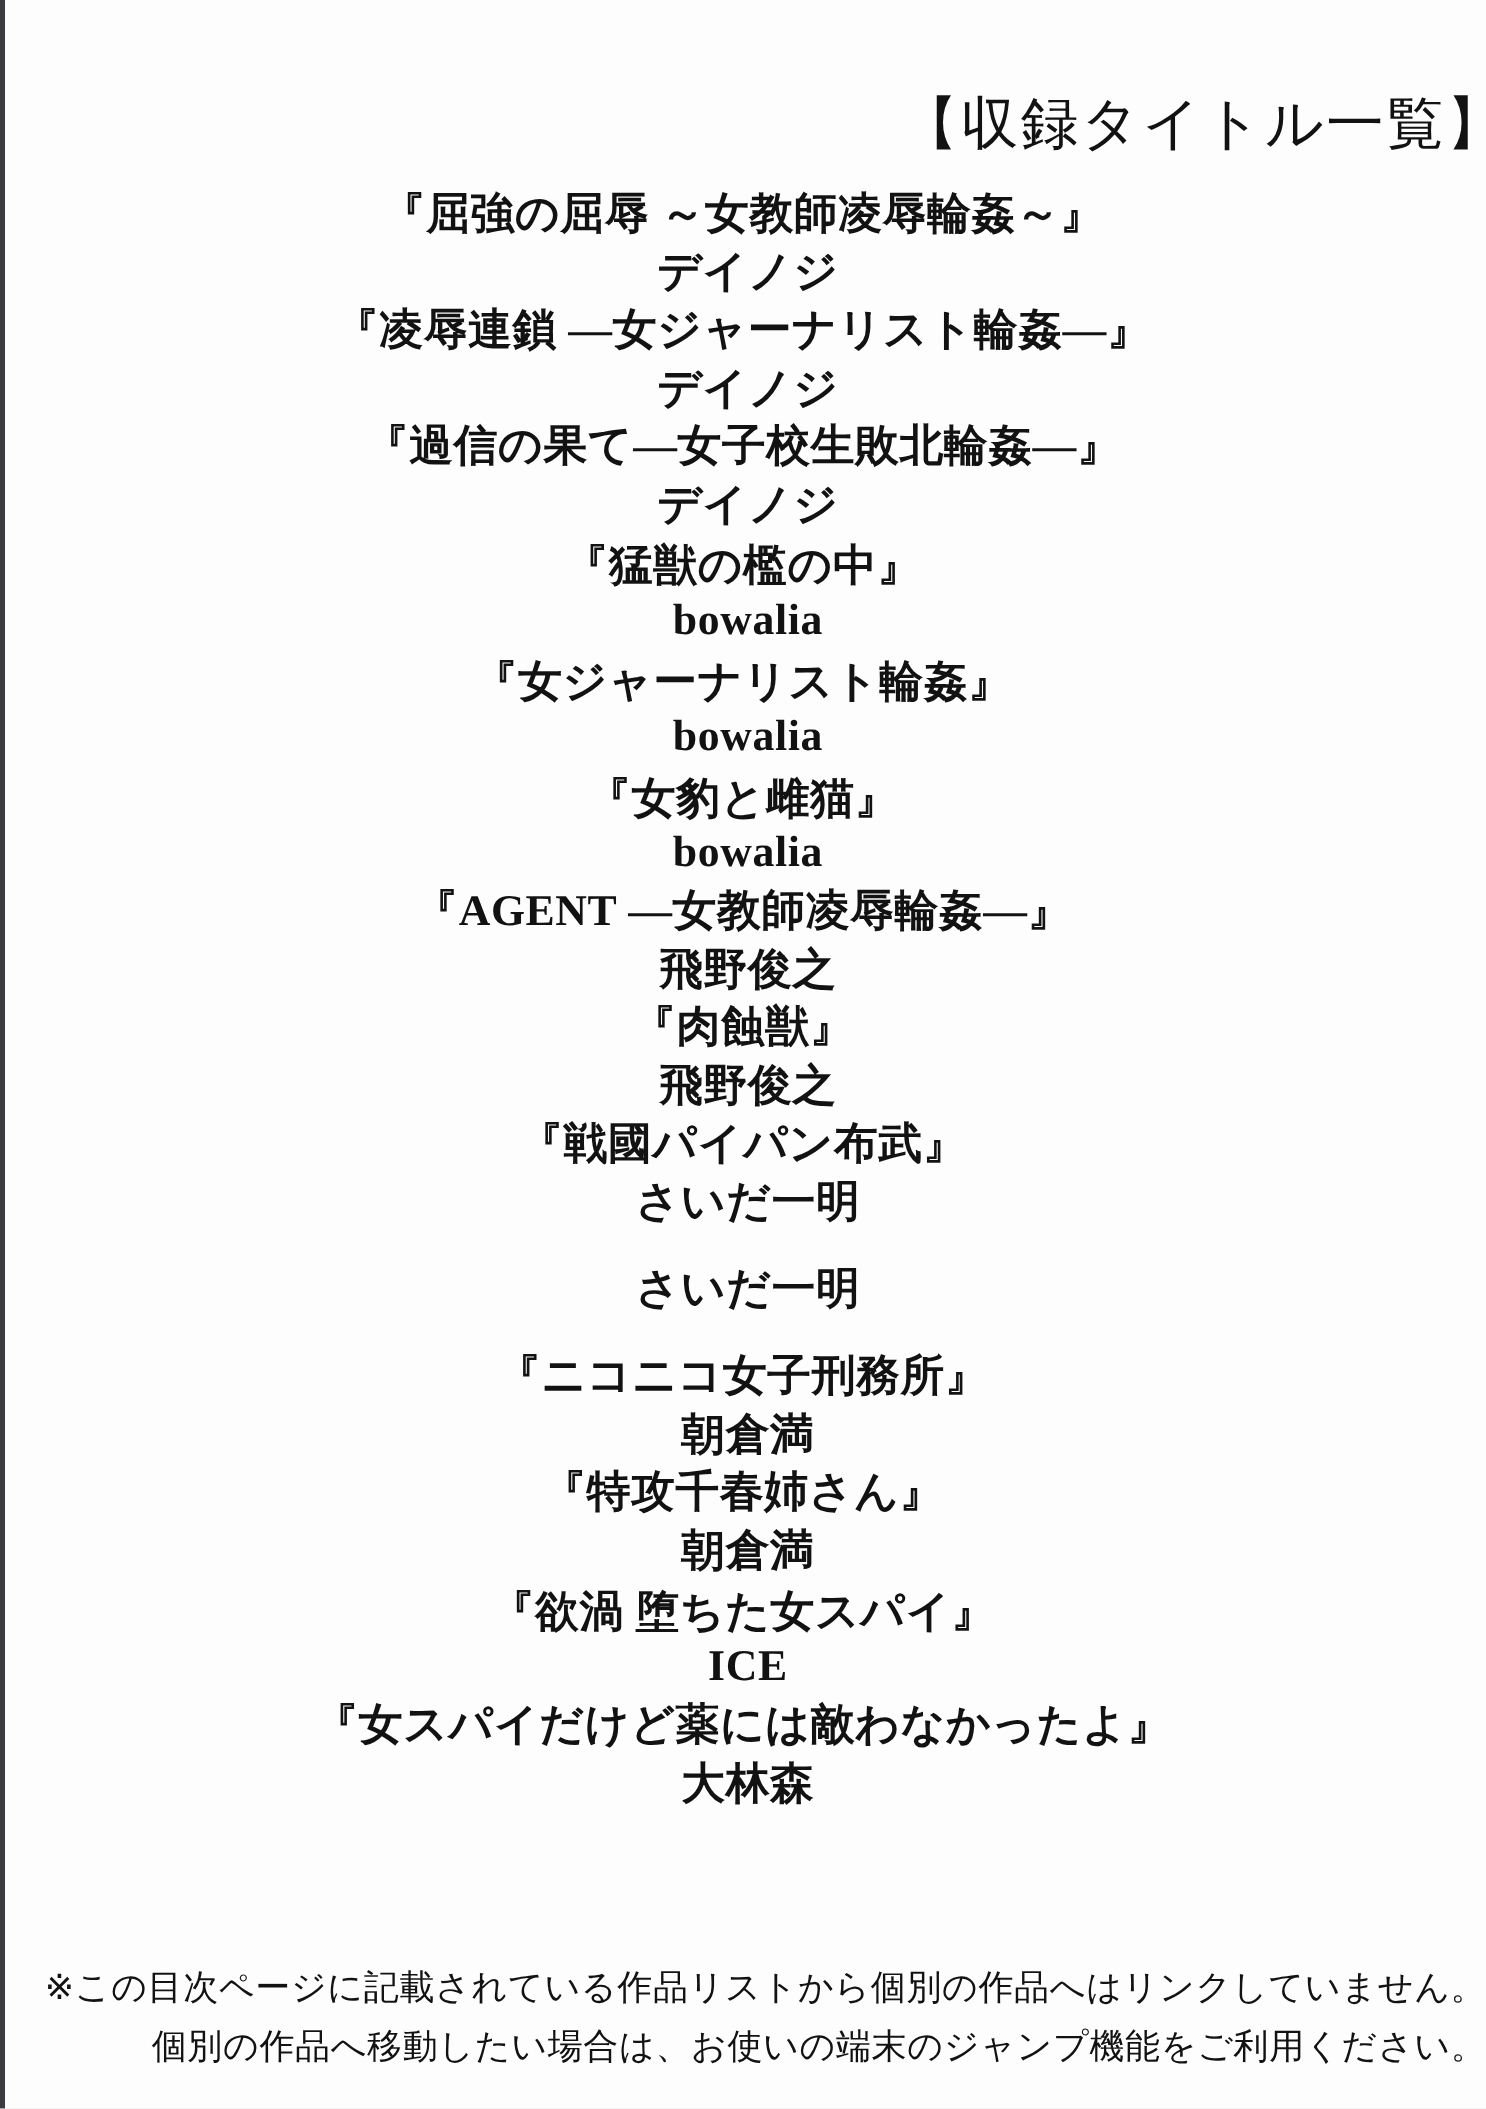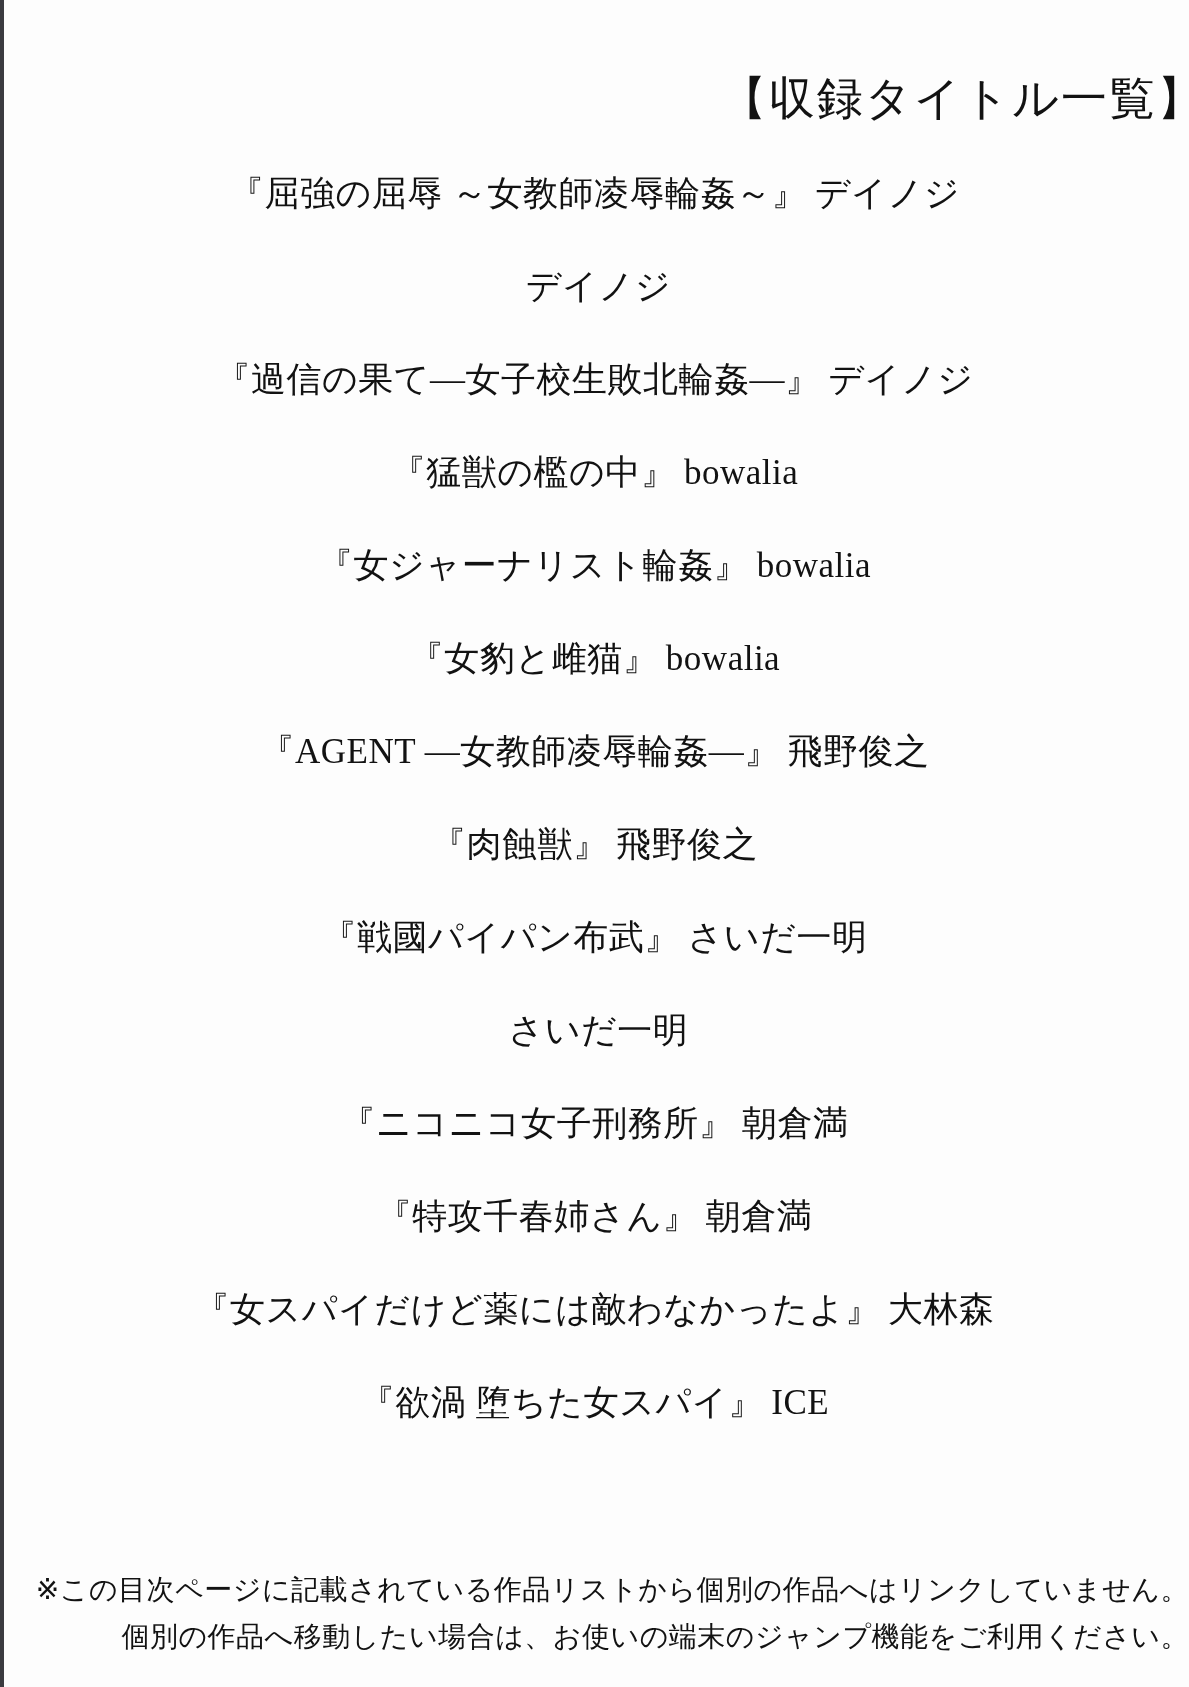--- a/index.html
+++ b/index.html
@@ -40,24 +40,25 @@
     position: absolute;
     top: 147px; left: 0;
     width: 100%;
   }
   .entry {
     height: 93px;
     display: flex;
     align-items: center;
     justify-content: center;
     font-family: "Liberation Serif", "DejaVu Serif", serif;
-    font-weight: 400;
+    font-weight: 700;
     font-size: 35px;
     letter-spacing: 0.5px;
     white-space: nowrap;
+    flex-direction: column;
   }
   .entry .author { margin-left: 0.22em; }
   .footer-note {
     position: absolute;
     top: 1566px; left: 0;
     width: 100%;
     text-align: right;
     font-family: "Liberation Sans", "DejaVu Sans", sans-serif;
     font-weight: 400;
     font-size: 28px;
@@ -74,20 +75,21 @@
   <div class="left-border"></div>
 
   <h1 class="page-title">【収録タイトル一覧】</h1>
 
   <div class="entries">
     <div class="entry">
       <span class="work-title">『屈強の屈辱 ～女教師凌辱輪姦～』</span>
       <span class="author">デイノジ</span>
     </div>
     <div class="entry">
+      <span class="work-title">『凌辱連鎖 ―女ジャーナリスト輪姦―』</span>
       <span class="author">デイノジ</span>
     </div>
     <div class="entry">
       <span class="work-title">『過信の果て―女子校生敗北輪姦―』</span>
       <span class="author">デイノジ</span>
     </div>
     <div class="entry">
       <span class="work-title">『猛獣の檻の中』</span>
       <span class="author">bowalia</span>
     </div>
@@ -116,26 +118,26 @@
     </div>
     <div class="entry">
       <span class="work-title">『ニコニコ女子刑務所』</span>
       <span class="author">朝倉満</span>
     </div>
     <div class="entry">
       <span class="work-title">『特攻千春姉さん』</span>
       <span class="author">朝倉満</span>
     </div>
     <div class="entry">
+      <span class="work-title">『欲渦 堕ちた女スパイ』</span>
+      <span class="author">ICE</span>
+    </div>
+    <div class="entry">
       <span class="work-title">『女スパイだけど薬には敵わなかったよ』</span>
       <span class="author">大林森</span>
-    </div>
-    <div class="entry">
-      <span class="work-title">『欲渦 堕ちた女スパイ』</span>
-      <span class="author">ICE</span>
     </div>
   </div>
 
   <div class="footer-note">
     <div>※この目次ページに記載されている作品リストから個別の作品へはリンクしていません。</div>
     <div>個別の作品へ移動したい場合は、お使いの端末のジャンプ機能をご利用ください。</div>
   </div>
 </div>
 
 </body></html>

